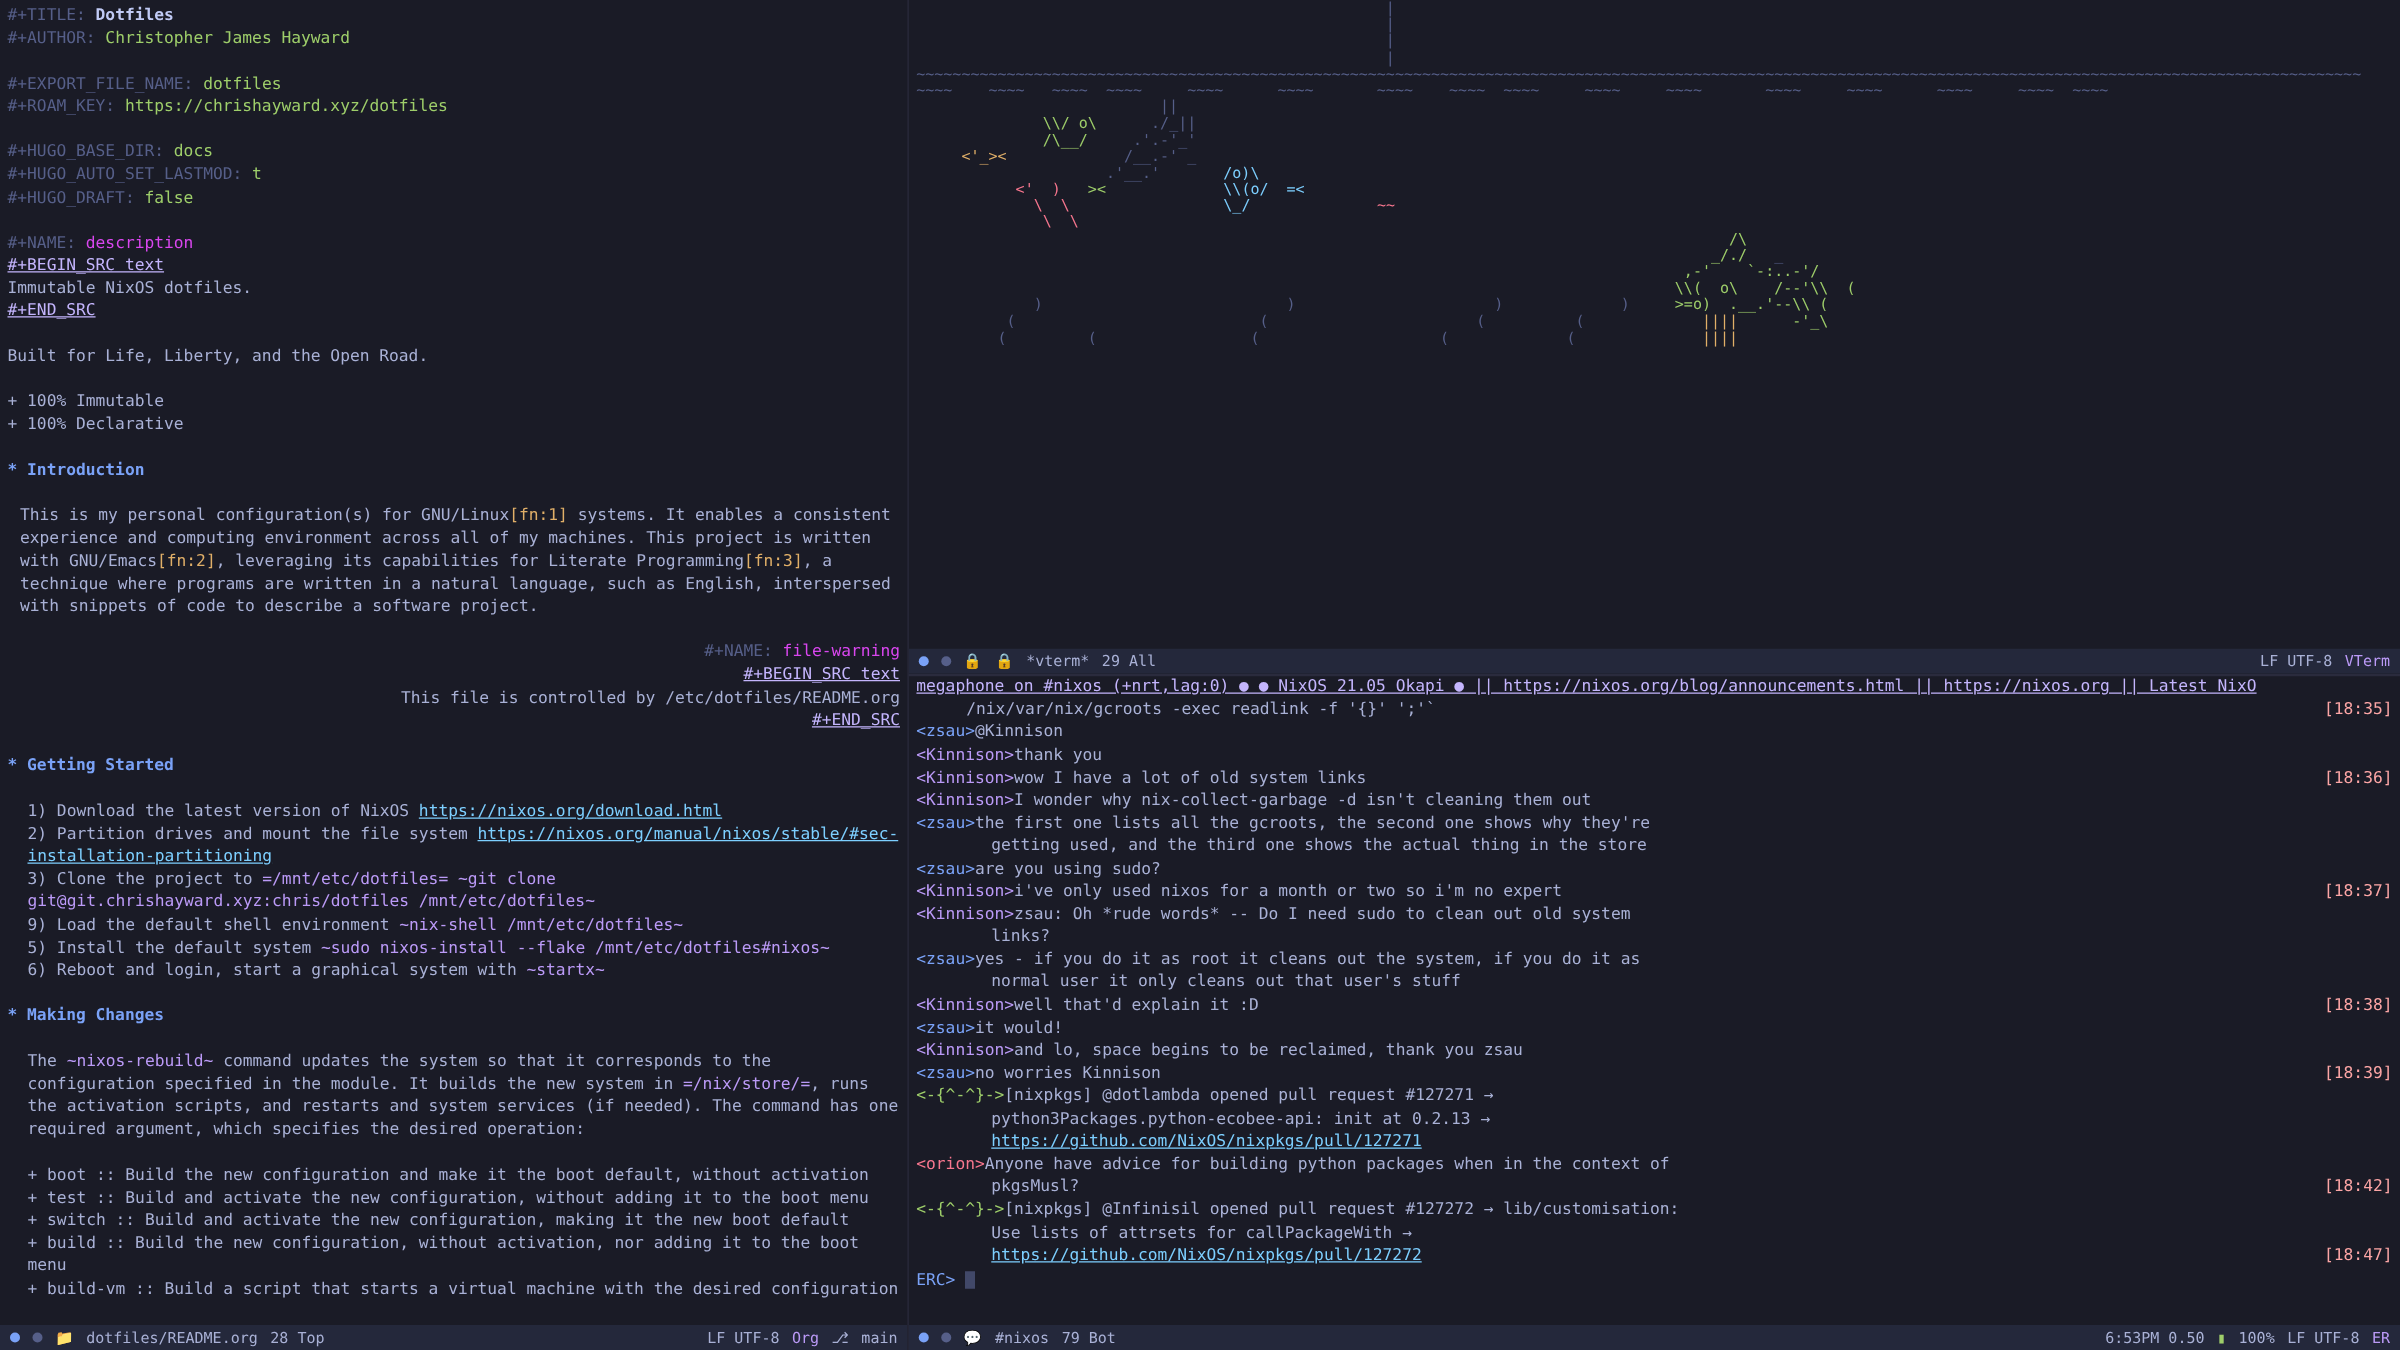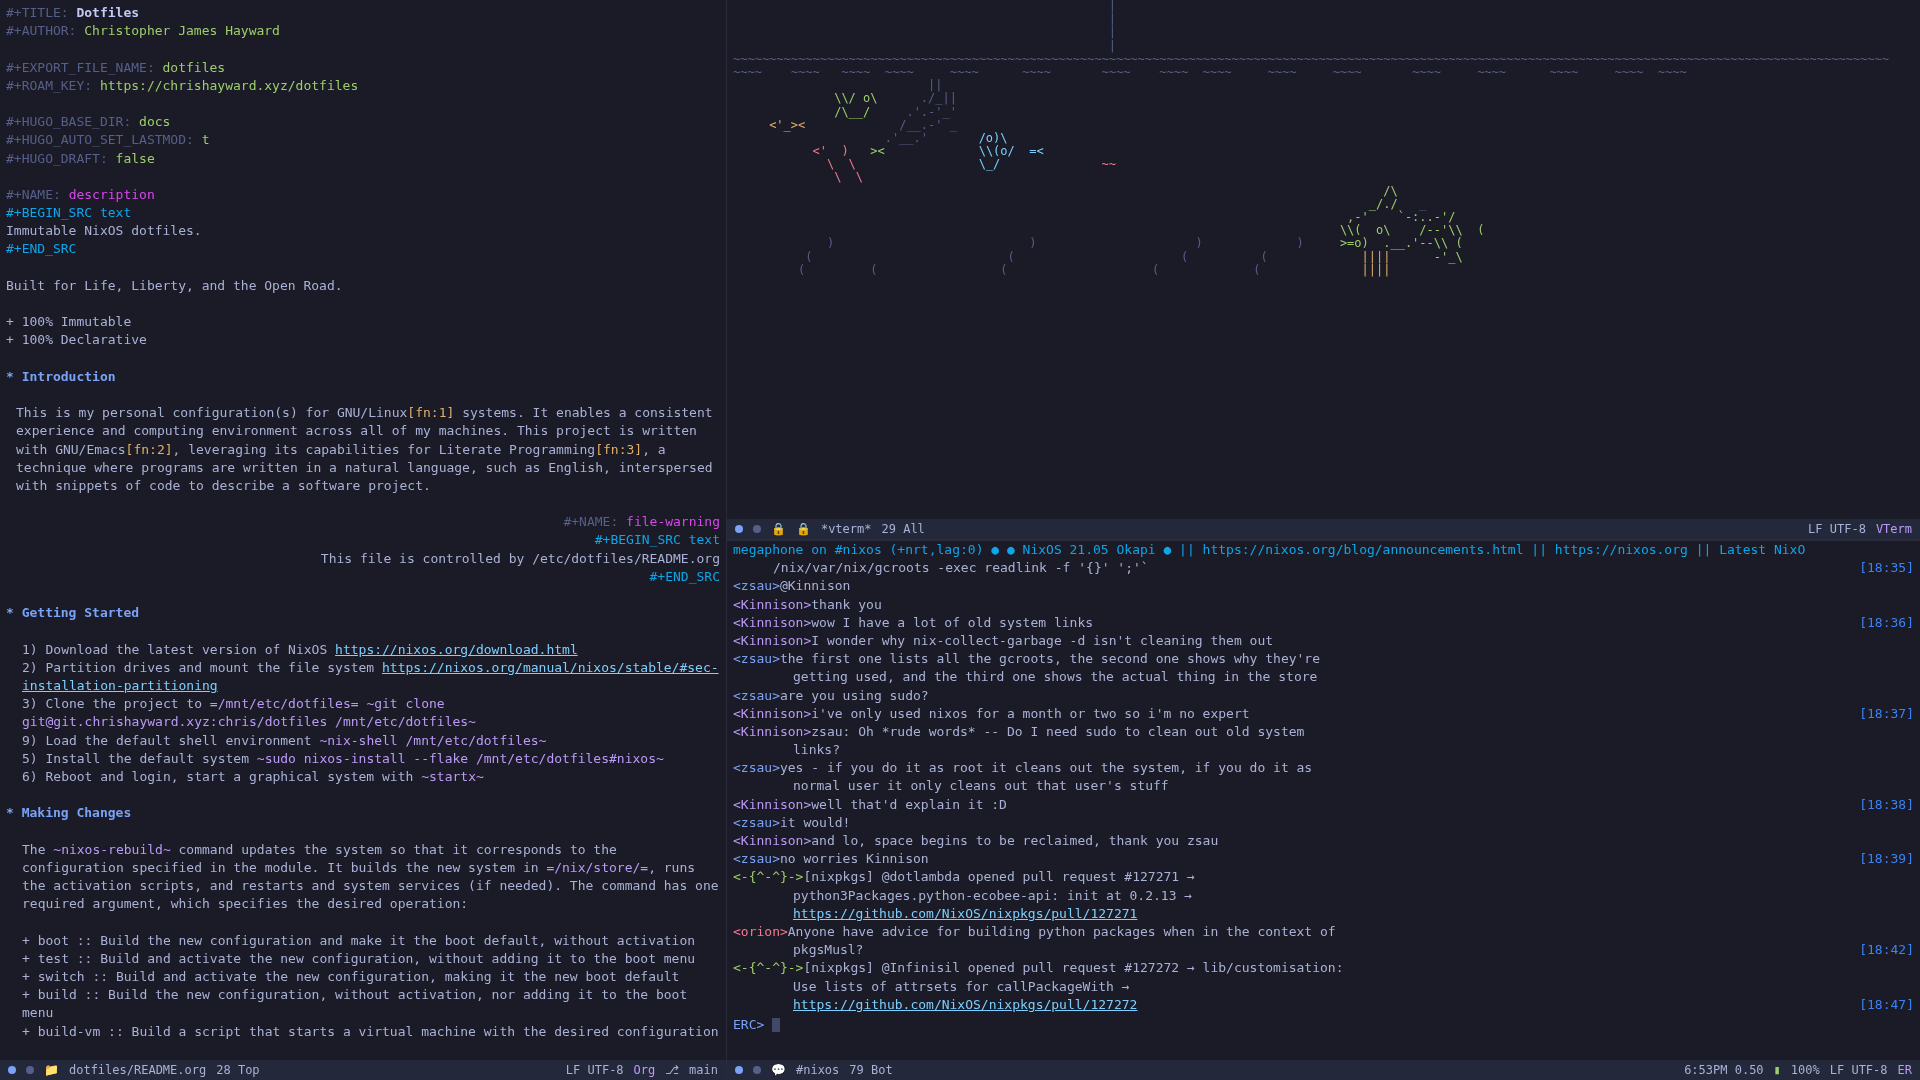--- a/index.html
+++ b/index.html
@@ -27,27 +27,27 @@
 }
 .modeline .spacer{flex:1;}
 .kw{color:#565f89;}
 .title{color:#c0caf5; font-weight:bold;}
 .val{color:#9ece6a;}
 .cyan{color:#d946ef;}
 .link{color:#7dcfff; text-decoration:underline;}
 .headline{color:#7aa2f7; font-weight:bold;}
 .fn{color:#e0af68;}
 .inline{color:#bb9af7;}
-.comment{color:#0ea5e9;}
+.comment{color:#c4b5fd;text-decoration:underline;}
 .nick{color:#7aa2f7;}
 .nick2{color:#bb9af7;}
 .nick4{color:#9ece6a;}
 .nick5{color:#f7768e;}
 .msg{color:#a9b1d6;}
-.ts{color:#3b82f6; float:right;}
+.ts{color:#fca5a5; float:right;}
 .prompt{color:#7aa2f7;}
 .asc{color:#565f89; white-space:pre; font-size:12px; line-height:1.1;}
 .asc .p1{color:#9ece6a;}
 .asc .p2{color:#e0af68;}
 .asc .p3{color:#7dcfff;}
 .asc .p4{color:#f7768e;}
 pre{white-space:pre-wrap;}
 .dot{width:8px;height:8px;border-radius:50%;display:inline-block;}
 .dot-blue{background:#7aa2f7;}
 .dot-grey{background:#565f89;}

